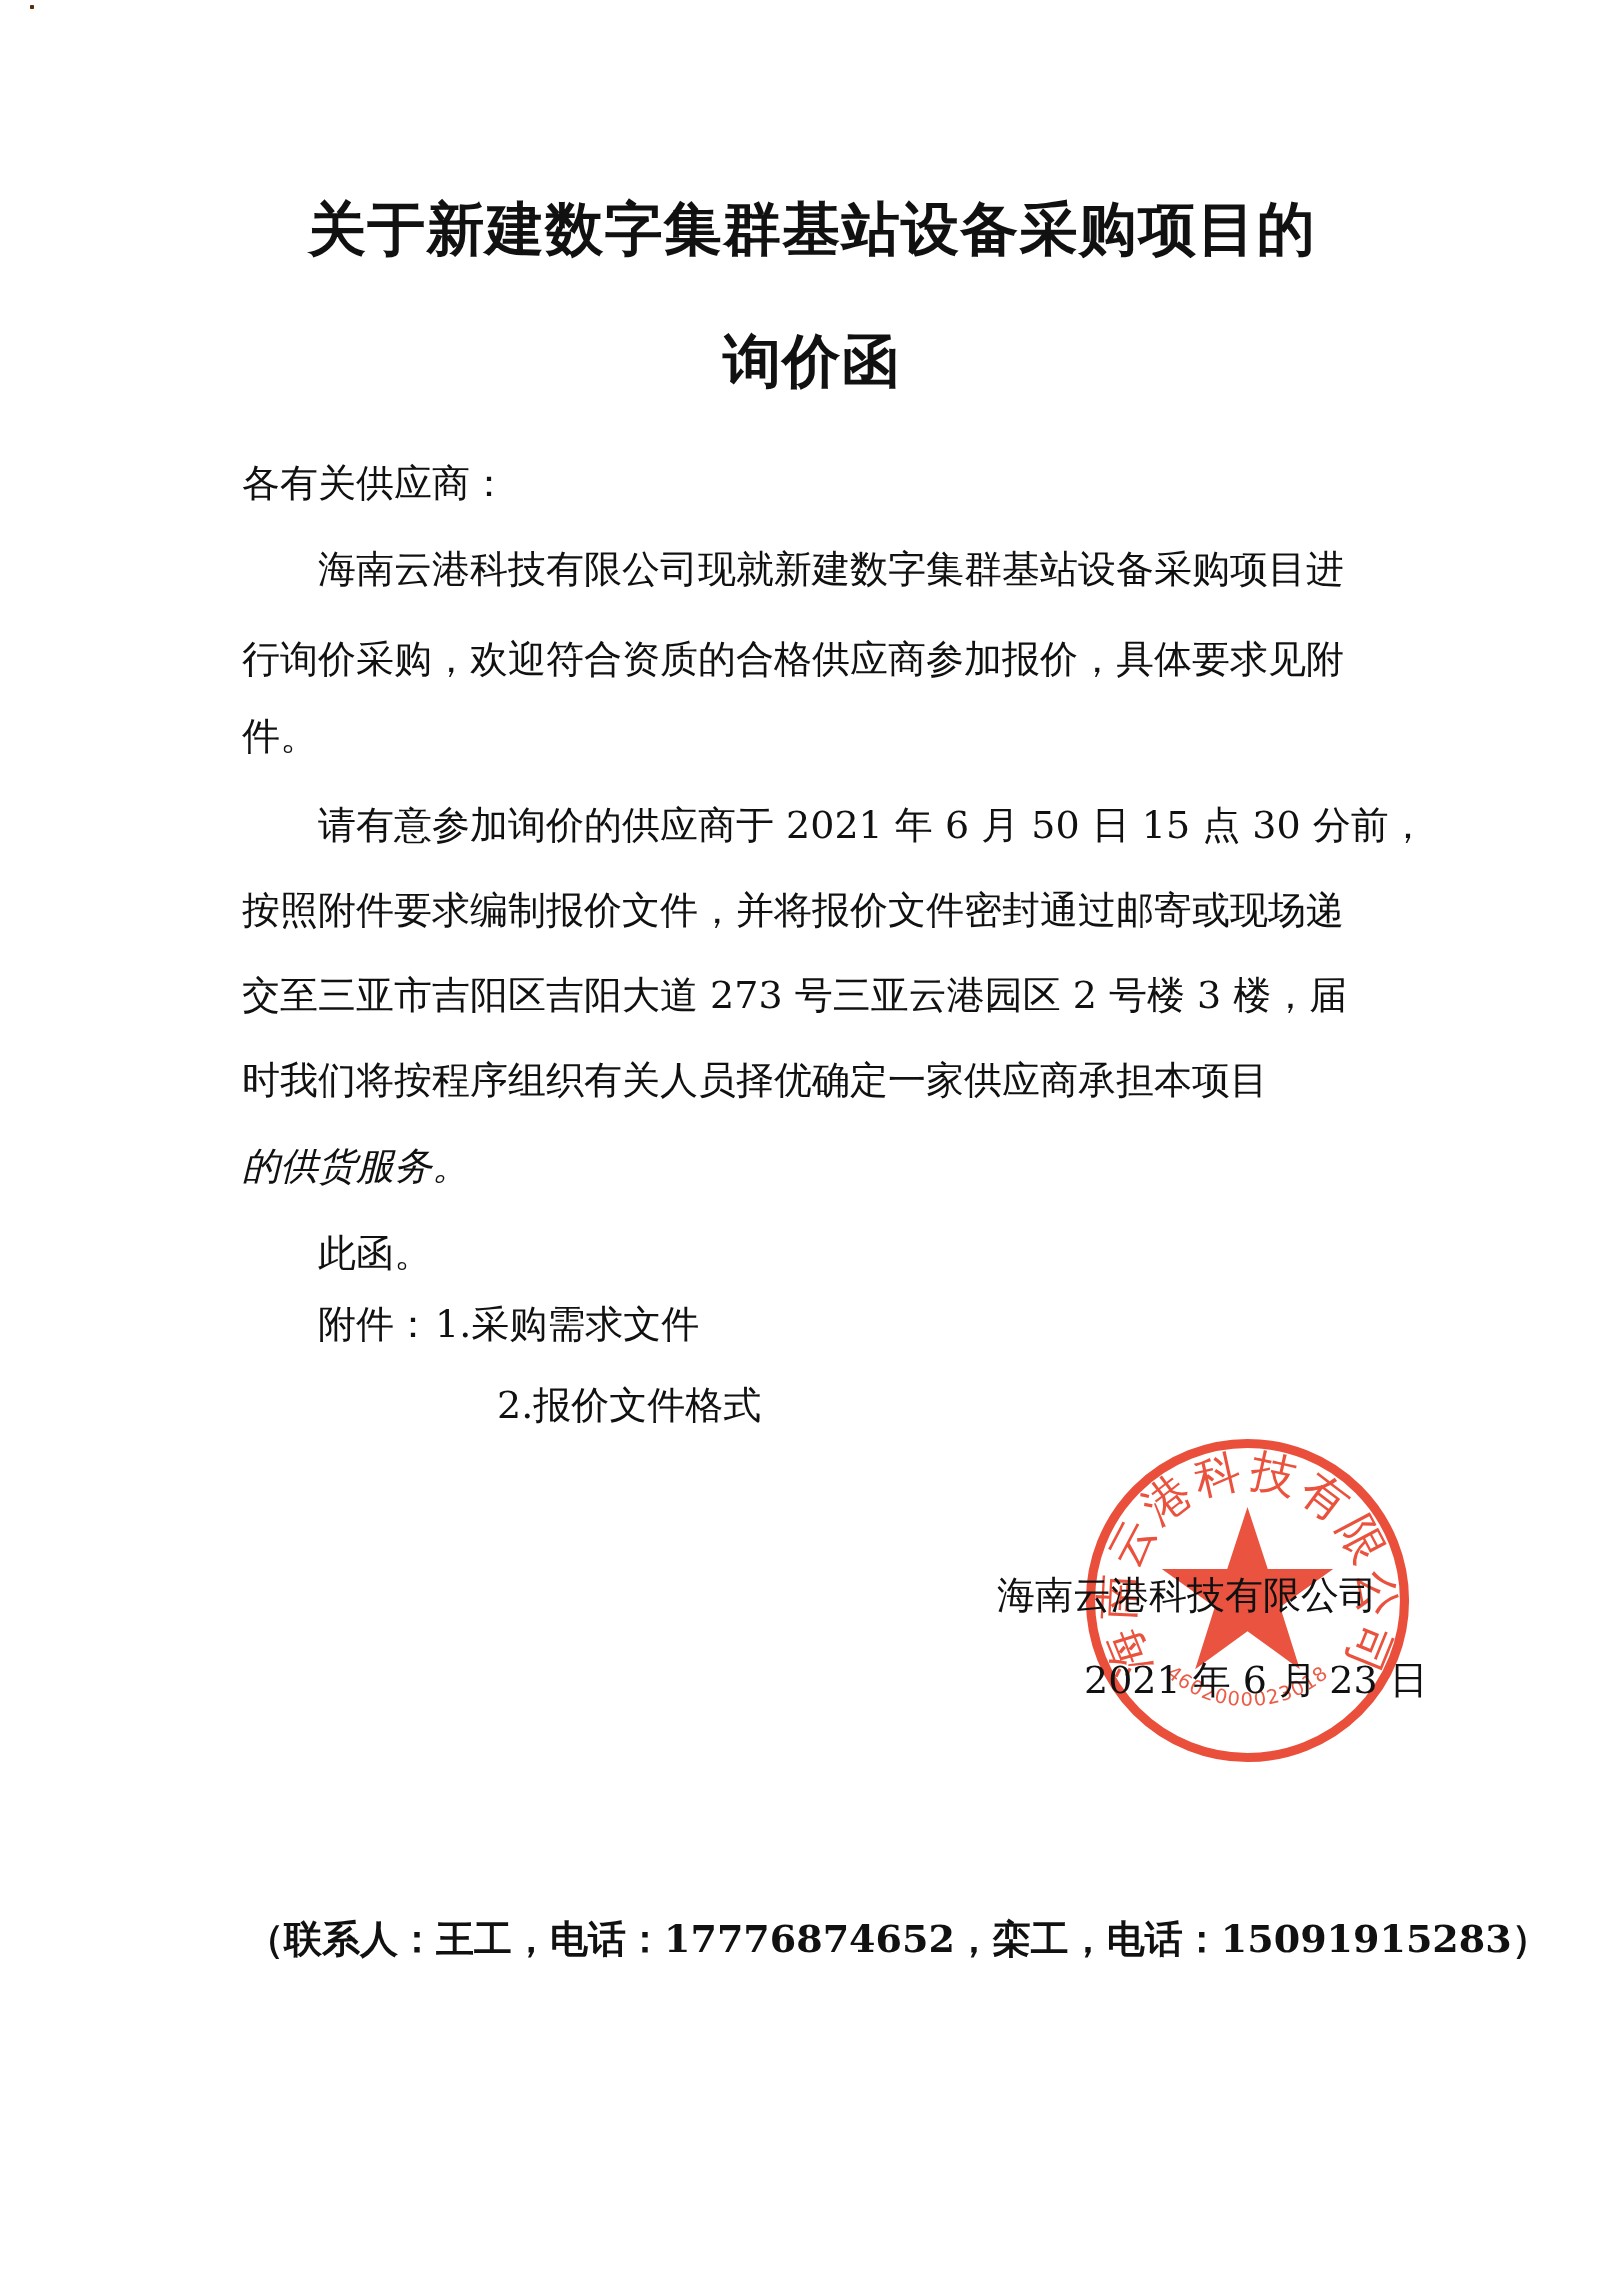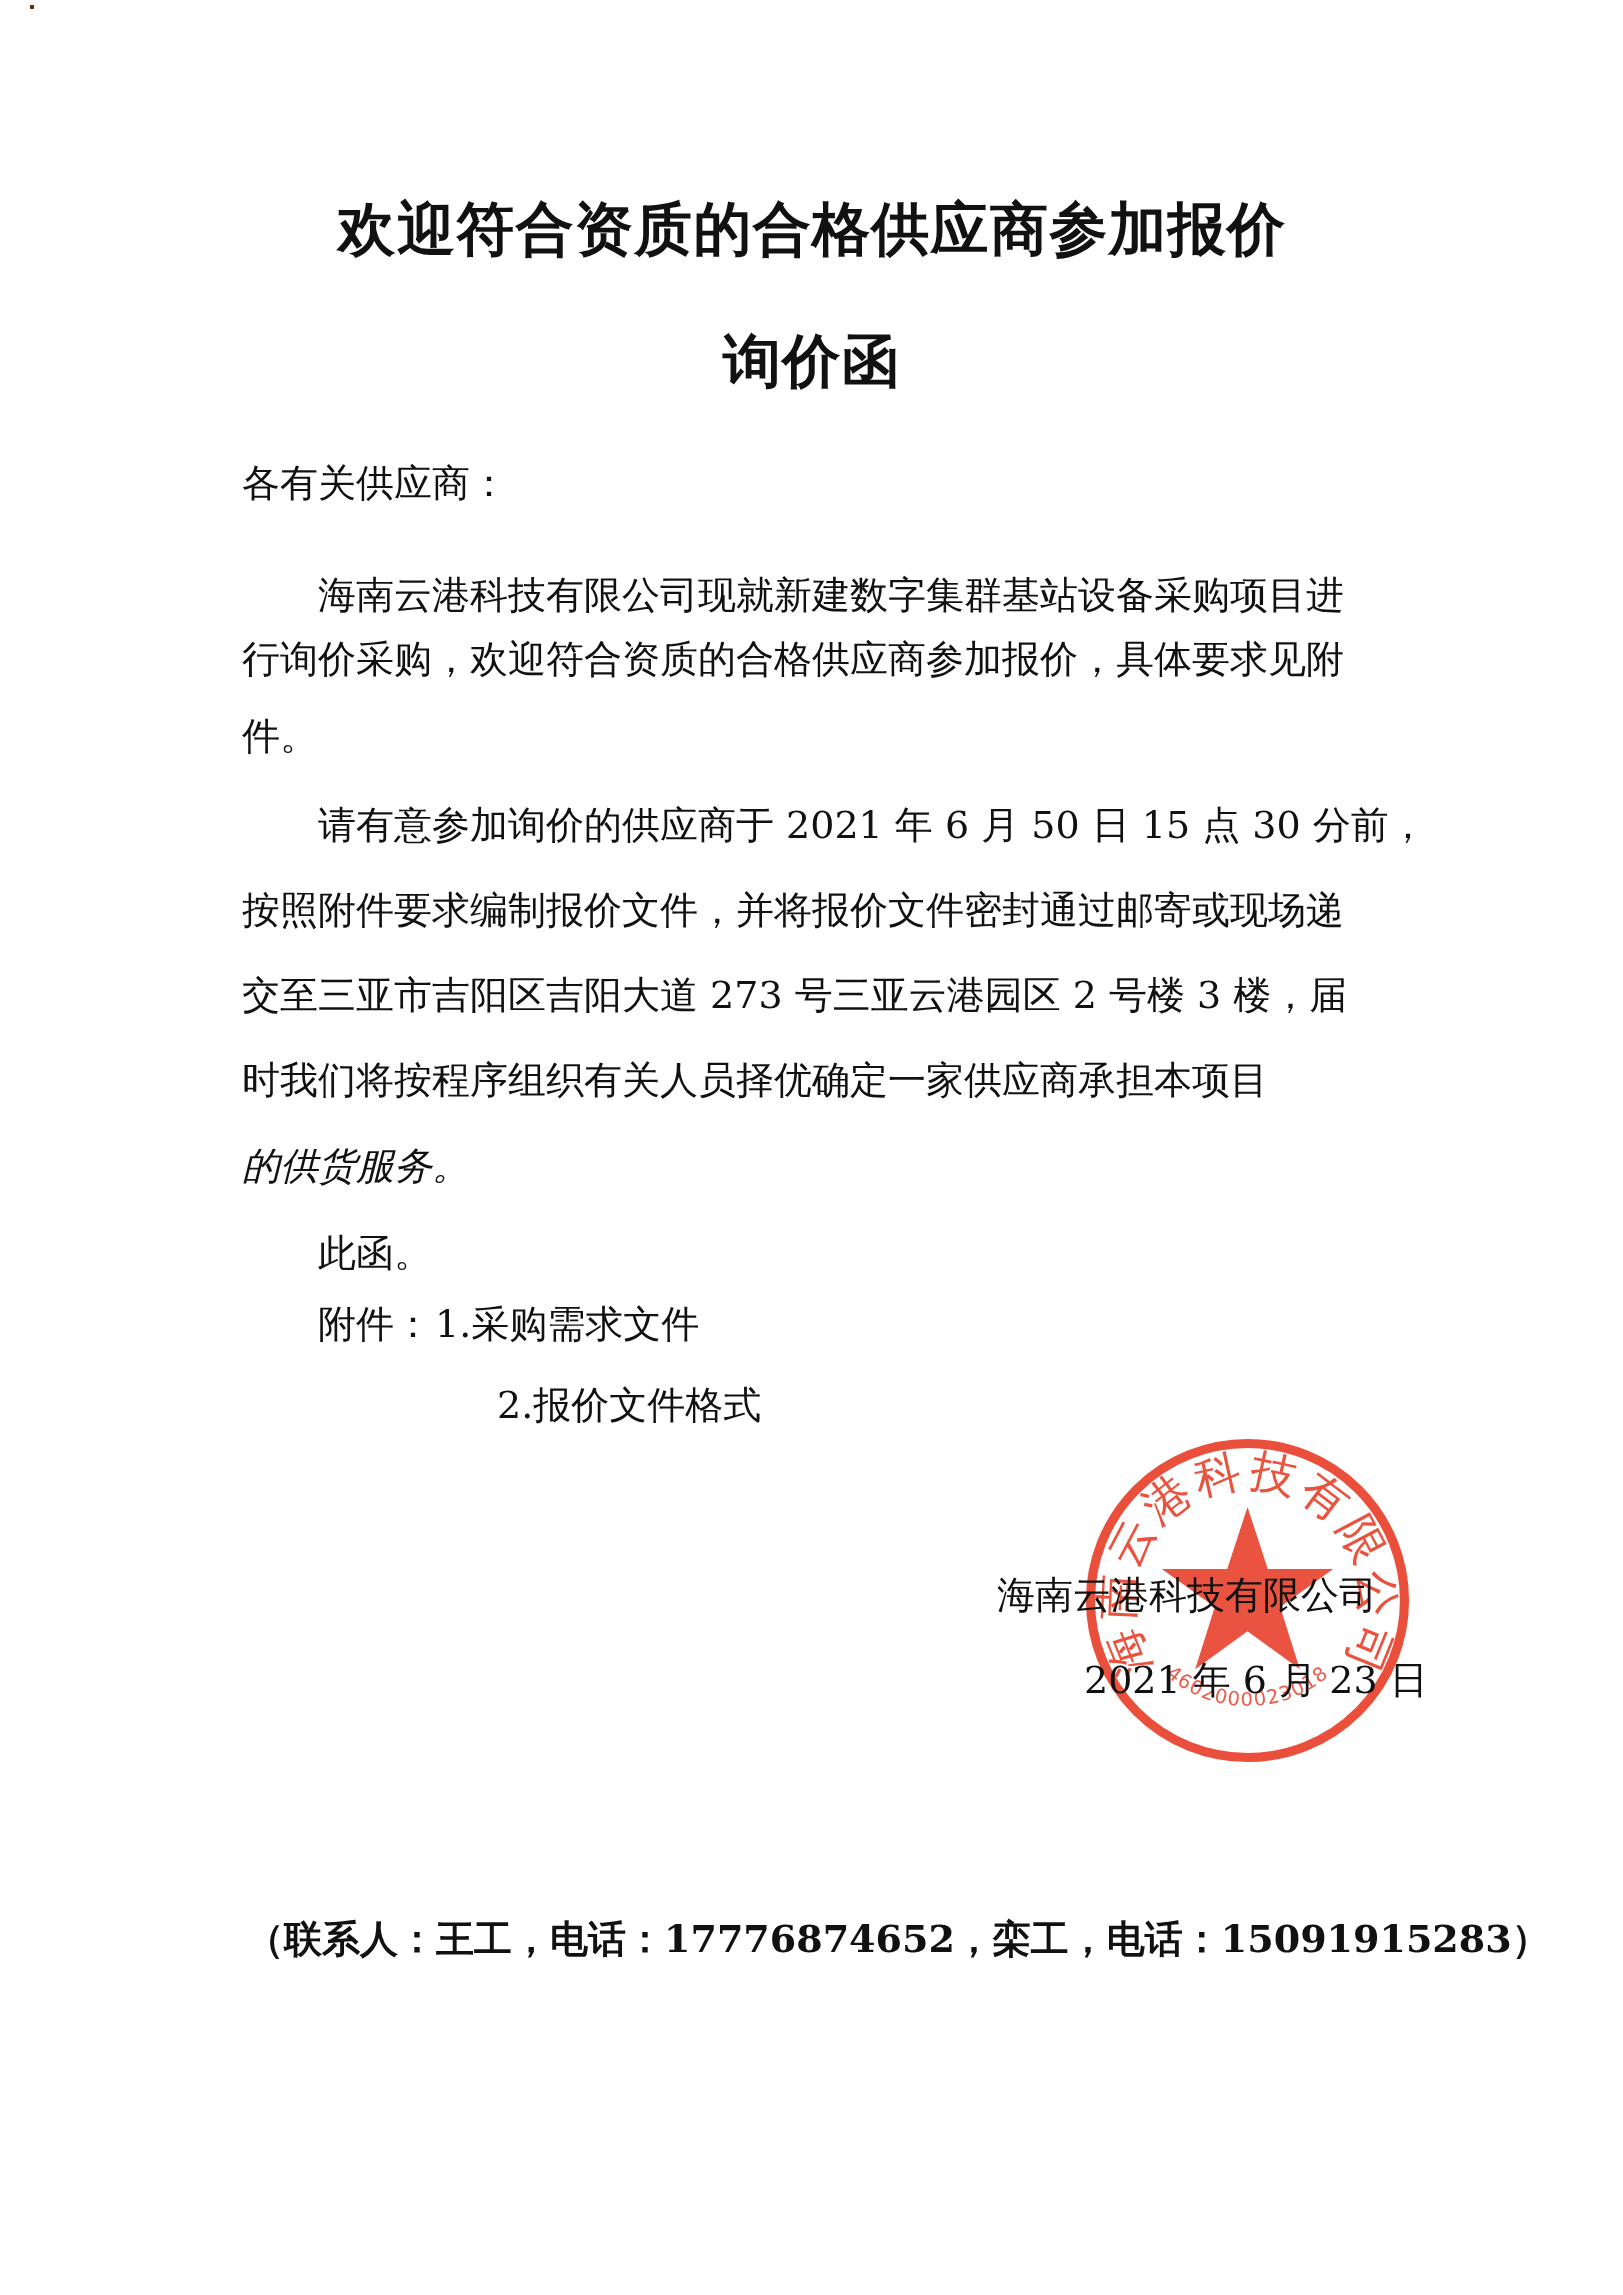--- a/index.html
+++ b/index.html
@@ -13,27 +13,27 @@
     .title.l2 { top: 282px; margin-top: 41px; }
     .line { position: absolute; left: 242px; white-space: nowrap; font-size: 38px; }
     .stamp { position: absolute; left: 1082px; top: 1435px; width: 331px; height: 331px; }
     .sig { position: absolute; white-space: nowrap; font-size: 38px; color: #111; }
   </style>
 </head>
 <body>
 
 <div class="speck"></div>
 
-<div class="title l1">欢迎符合资质的合格供应商参加报价</div>
+<div class="title l1">关于新建数字集群基站设备采购项目的</div>
 <div class="title l2">询价函</div>
 
 <div class="line" style="top:458px;">各有关供应商：</div>
 
 <div>
-  <div class="line" style="top:570px;">　　海南云港科技有限公司现就新建数字集群基站设备采购项目进</div>
+  <div class="line" style="top:544px;">　　海南云港科技有限公司现就新建数字集群基站设备采购项目进</div>
   <div class="line" style="top:626px;margin-top:8px;">行询价采购，欢迎符合资质的合格供应商参加报价，具体要求见附</div>
   <div class="line" style="top:711px;">件。</div>
 </div>
 
 <div>
   <div class="line" style="top:800px;">　　请有意参加询价的供应商于 2021 年 6 月 50 日 15 点 30 分前，</div>
   <div class="line" style="top:885px;">按照附件要求编制报价文件，并将报价文件密封通过邮寄或现场递</div>
   <div class="line" style="top:970px;">交至三亚市吉阳区吉阳大道 273 号三亚云港园区 2 号楼 3 楼，届</div>
   <div class="line" style="top:1055px;">时我们将按程序组织有关人员择优确定一家供应商承担本项目</div>
   <div class="line" style="top:1141px;font-style:italic;">的供货服务。</div>

